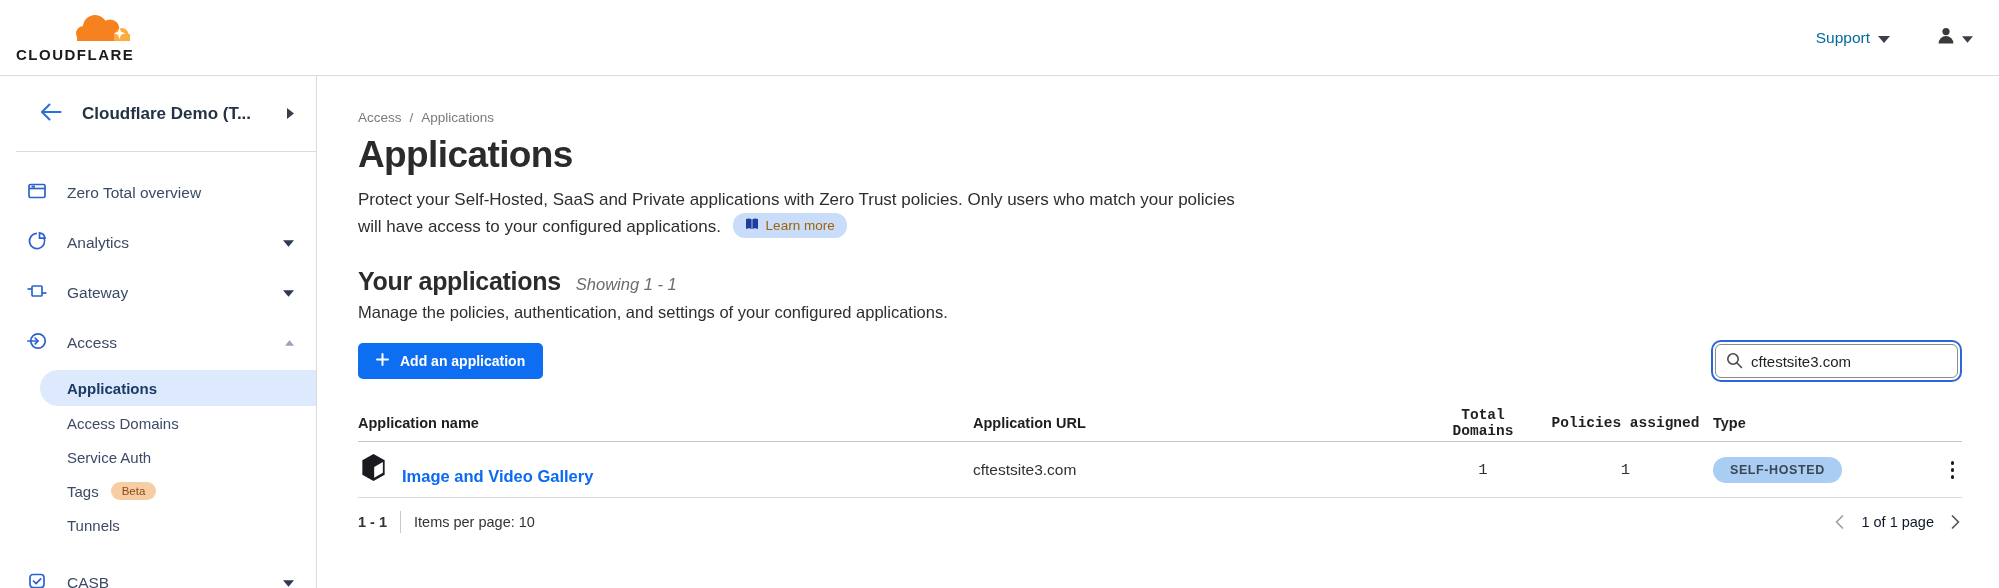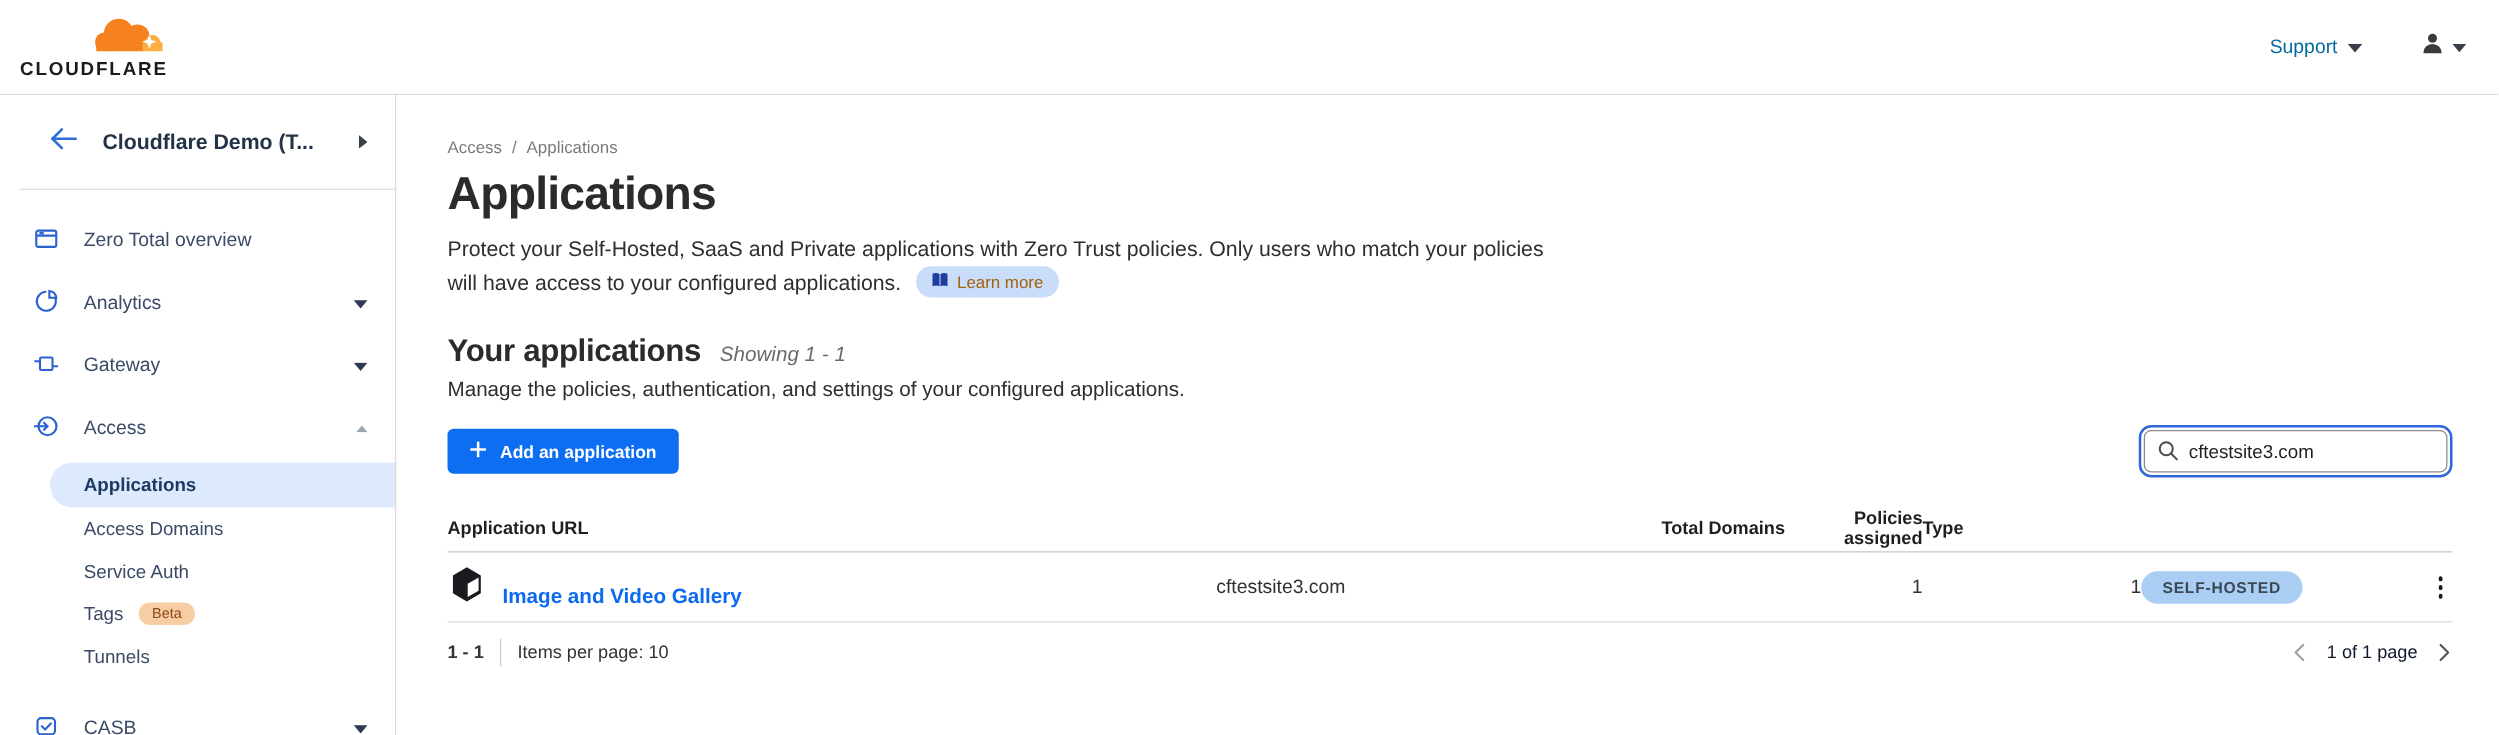--- a/index.html
+++ b/index.html
@@ -49,21 +49,21 @@
   .controls { display:flex; align-items:center; justify-content:space-between; margin-top:21px; }
   .add-btn { display:inline-flex; align-items:center; gap:11px; background:#0d6ef2; color:#fff; font-size:14px; font-weight:700; border:none; border-radius:5px; height:16px; padding:18px 18px; cursor:pointer; font-family:inherit; }
   .search-wrap { position:relative; margin-right:4px; }
   .search-input { width:243px; height:34px; border:1px solid #8a8a8a; border-radius:6px; padding:0 10px 0 35px; font-size:15px; color:#1f1f1f; font-family:inherit; outline:2.5px solid #2d66d9; outline-offset:2px; }
   .search-icon { position:absolute; left:11px; top:8px; }
 
   
   .table { margin-top:25px; }
   .thead, .trow { display:grid; grid-template-columns:615px 455px 110px 175px 1fr 52px; align-items:center; }
   .thead { height:38px; border-bottom:1px solid #c6c6c6; font-size:14.5px; font-weight:700; color:#1f1f1f; }
-  .th-center, .td-center { text-align:right; }
+  .th-center, .td-center { text-align:center;font-family:Liberation Mono, monospace; }
   .trow { height:56px; border-bottom:1px solid #d9d9d9; font-size:15.5px; }
   .name-cell { display:flex; align-items:flex-end; gap:15px; padding-left:2px; }
   .app-link { color:#0b6af0; font-weight:700; font-size:16.5px; cursor:pointer; }
   .type-cell { }
   .type-badge { display:inline-block; background:#a9cdf3; color:#3b4754; font-size:12.5px; font-weight:700; letter-spacing:0.6px; padding:6px 17px; border-radius:14px; }
   .kebab { display:flex; flex-direction:column; gap:3.5px; align-items:center; justify-self:end; padding:6px 8px; cursor:pointer; }
   .kebab i { width:3.5px; height:3.5px; border-radius:50%; background:#1c1c1c; }
 
   
   .tfoot { display:flex; align-items:center; justify-content:space-between; margin-top:13px; font-size:14.5px; color:#333; }
@@ -277,20 +277,21 @@
             <circle cx="7" cy="7" r="5.2"></circle>
               <line x1="11" y1="11" x2="15.5" y2="15.5"></line>
           </svg>
         </span>
         <input class="search-input" type="text" value="cftestsite3.com" style="">
       </div>
     </div>
 
     <div class="table">
       <div class="thead">
+        <div>Application name</div>
         <div>Application URL</div>
         <div class="th-center">Total Domains</div>
         <div class="th-center">Policies assigned</div>
         <div>Type</div>
         <div></div>
       </div>
 
       <div class="trow">
         <div class="name-cell">
           <span>

